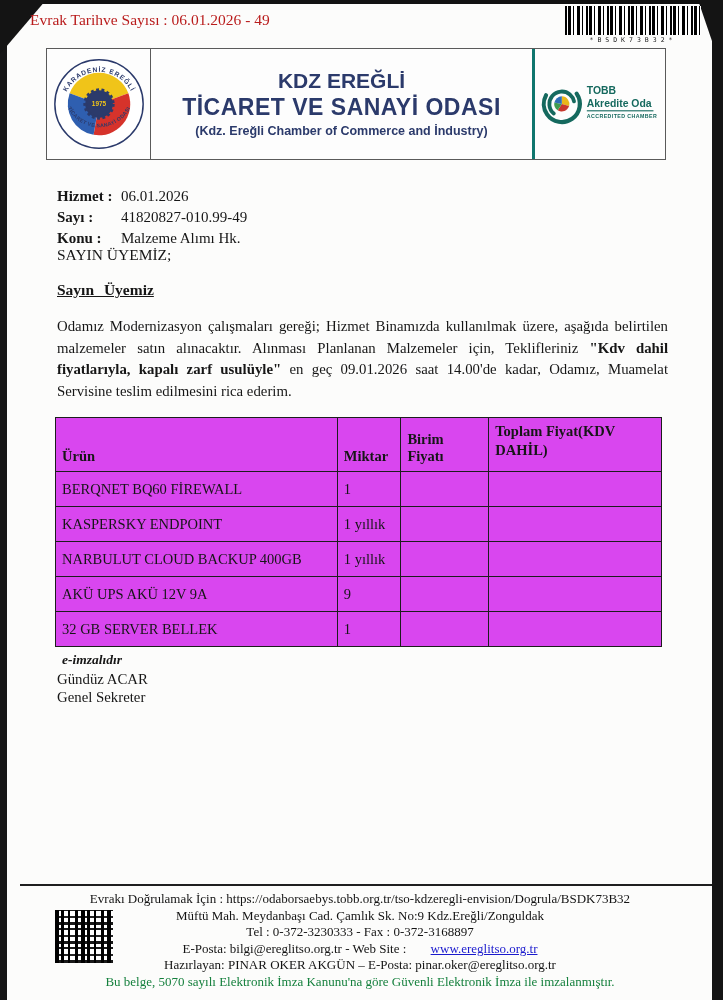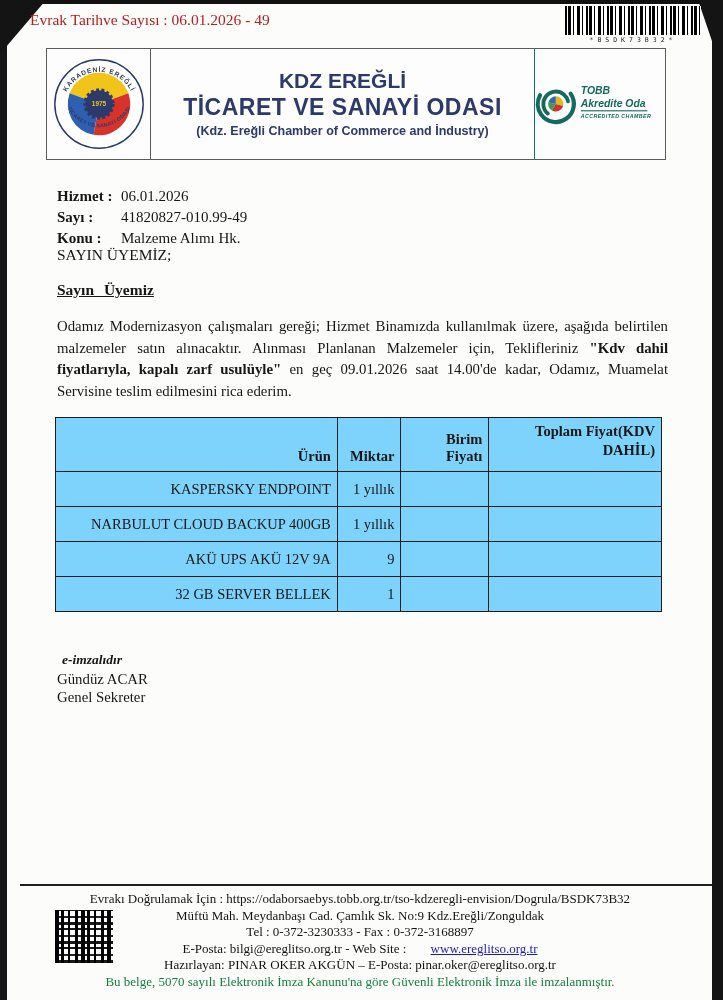--- a/index.html
+++ b/index.html
@@ -27,40 +27,40 @@
 
   
   .hdr{position:absolute;left:46px;top:48px;width:620px;height:112px;display:flex;
     border:1px solid #5a5a5a;background:#fdfdfd;box-sizing:border-box;}
   .hdr .cell-logo{width:103px;border-right:1px solid #5a5a5a;display:flex;align-items:center;justify-content:center;}
   .hdr .cell-title{flex:1;display:flex;flex-direction:column;align-items:center;justify-content:center;
     font-family:"Liberation Sans",sans-serif;color:#2b3a6b;text-align:center;line-height:1.18;}
   .hdr .t1{font-size:21px;font-weight:bold;}
   .hdr .t2{font-size:23px;font-weight:bold;letter-spacing:.5px;}
   .hdr .t3{font-size:12.5px;font-weight:bold;margin-top:3px;}
-  .hdr .cell-tobb{width:130px;border-left:1px solid #0f766e;display:flex;align-items:center;justify-content:flex-start;font-style:italic;}
+  .hdr .cell-tobb{width:130px;border-left:3px solid #0f766e;display:flex;align-items:center;justify-content:center;}
 
   
   .meta{position:absolute;left:57px;top:186px;font-size:15px;line-height:21px;}
   .meta .row{display:flex;}
   .meta .lbl{font-weight:bold;width:58px;}
   .meta .val{margin-left:6px;}
 
   .sayin-caps{position:absolute;left:57px;top:246px;font-size:15.5px;}
   .sayin-bold{position:absolute;left:57px;top:281px;font-size:15.5px;font-weight:bold;word-spacing:6px;text-decoration:underline;}
 
   .bodytext{position:absolute;left:57px;top:316px;width:611px;font-size:14.8px;
     line-height:21.5px;text-align:justify;}
   .bodytext .b{font-weight:bold;}
 
   
   table.items{position:absolute;left:55px;top:417px;width:607px;border-collapse:collapse;
     font-size:14.5px;}
-  table.items td,table.items th{border:1.5px solid #1d1d1d;padding:2px 6px;text-align:right;
-    font-weight:normal;background:#7dd3fc;}
+  table.items td,table.items th{border:1.5px solid #1d1d1d;padding:2px 6px;text-align:left;
+    font-weight:normal;background:#d946ef;}
   table.items thead th{font-weight:bold;height:43px;vertical-align:bottom;padding-bottom:6px;}
   table.items thead th.toplam{vertical-align:top;padding-top:4px;line-height:1.3;}
   table.items tbody td{height:30px;vertical-align:middle;}
   col.c-urun{width:46.5%;} col.c-miktar{width:10.5%;} col.c-birim{width:14.5%;} col.c-toplam{width:28.5%;}
 
   .sig{position:absolute;left:57px;top:651px;font-size:14.8px;line-height:18.5px;}
   .sig .esign{font-weight:bold;font-style:italic;font-size:13.5px;padding-left:5px;}
 
   .foot-rule{position:absolute;left:20px;top:884px;width:692px;height:2px;background:#1f1f1f;}
   .footer{position:absolute;left:30px;top:891px;width:660px;text-align:center;
@@ -161,20 +161,26 @@
   <thead>
     <tr>
       <th>Ürün</th>
       <th>Miktar</th>
       <th>Birim Fiyatı</th>
       <th class="toplam">Toplam Fiyat(KDV DAHİL)</th>
     </tr>
   </thead>
   <tbody>
     <tr>
+      <td>BERQNET BQ60 FİREWALL</td>
+      <td>1</td>
+      <td></td>
+      <td></td>
+    </tr>
+    <tr>
       <td>KASPERSKY ENDPOINT</td>
       <td>1 yıllık</td>
       <td></td>
       <td></td>
     </tr>
     <tr>
       <td>NARBULUT CLOUD BACKUP 400GB</td>
       <td>1 yıllık</td>
       <td></td>
       <td></td>

